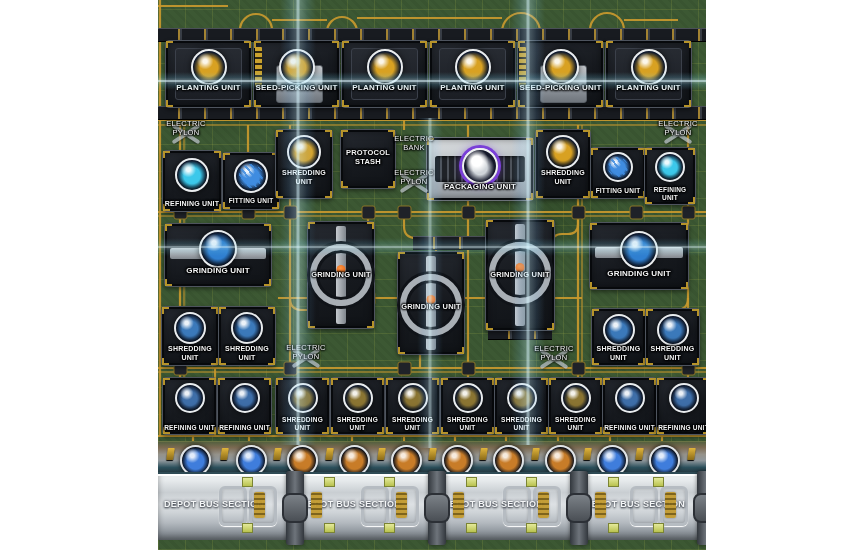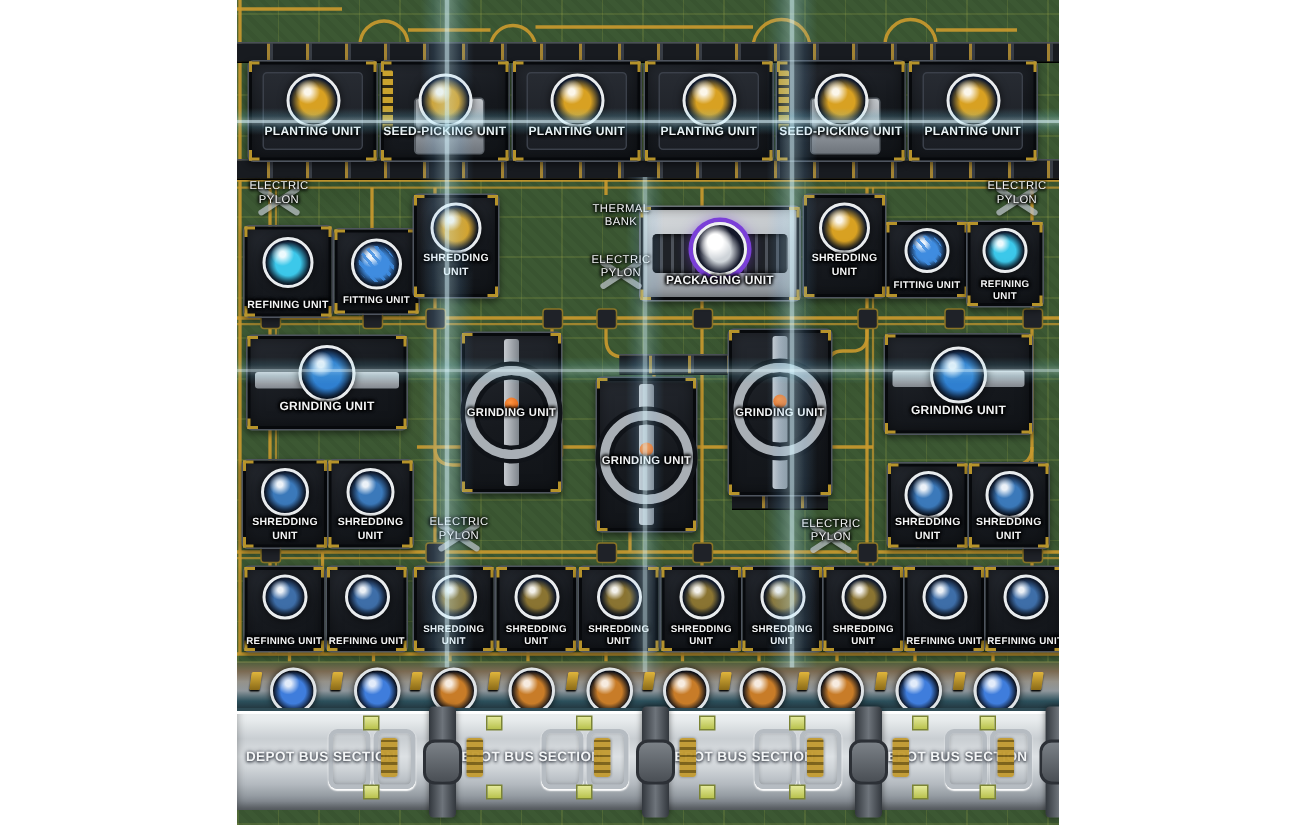--- a/index.html
+++ b/index.html
@@ -230,20 +230,23 @@
       <div class="mlabel" style="bottom:3px">REFINING UNIT</div>
     </div>
     <div class="machine" style="left:64px;top:152px;width:56px;height:56px">
       <div class="orb orb-slash" style="width: 30px; height: 30px; top: 6px; --orb: #3f8ce0;"></div>
       <div class="mlabel one" style="bottom:4px;font-size:6.5px">FITTING UNIT</div>
     </div>
     <div class="machine" style="left:117px;top:129px;width:56px;height:68px">
       <div class="orb" style="width: 30px; height: 30px; top: 5px; --orb: #d8a122;"></div>
       <div class="mlabel" style="bottom:12px">SHREDDING UNIT</div>
     </div>
+    <div class="machine" style="left:182px;top:129px;width:54px;height:58px">
+      <div class="mlabel" style="top:18px;font-size:7.5px">PROTOCOL STASH</div>
+    </div>
     <div class="machine m-light" style="left:268px;top:137px;width:106px;height:62px">
       <div class="orb orb-ring" style="width: 32px; height: 32px; top: 10px; --orb: #7a3fd8;"></div>
       <div class="mlabel one" style="bottom:8px;font-size:8px">PACKAGING UNIT</div>
     </div>
     <div class="machine" style="left:377px;top:129px;width:54px;height:68px">
       <div class="orb" style="width: 30px; height: 30px; top: 5px; --orb: #d8a122;"></div>
       <div class="mlabel" style="bottom:12px">SHREDDING UNIT</div>
     </div>
     <div class="machine" style="left:432px;top:147px;width:54px;height:50px">
       <div class="orb orb-slash" style="width: 26px; height: 26px; top: 4px; --orb: #3f8ce0;"></div>
@@ -336,21 +339,21 @@
           <div class="orb" style="width: 26px; height: 26px; top: 5px; --orb: #3e6ea8;"></div>
           <div class="mlabel" style="bottom: 2px; font-size: 6.5px;">REFINING UNIT</div>
         </div>
       </div>
 
     <div class="pylon" style="left:0;top:119px;width:56px">
       <span class="pylon-glyph"></span>
       <span class="pylon-label">ELECTRIC PYLON</span>
     </div>
     <div class="pylon" style="left:228px;top:134px;width:56px">
-      <span class="pylon-label">THERMAL BANK</span>
+      <span class="pylon-label">ELECTRIC BANK</span>
     </div>
     <div class="pylon" style="left:228px;top:168px;width:56px">
       <span class="pylon-glyph"></span>
       <span class="pylon-label">ELECTRIC PYLON</span>
     </div>
     <div class="pylon" style="left:492px;top:119px;width:56px">
       <span class="pylon-glyph"></span>
       <span class="pylon-label">ELECTRIC PYLON</span>
     </div>
     <div class="pylon" style="left:120px;top:343px;width:56px">

